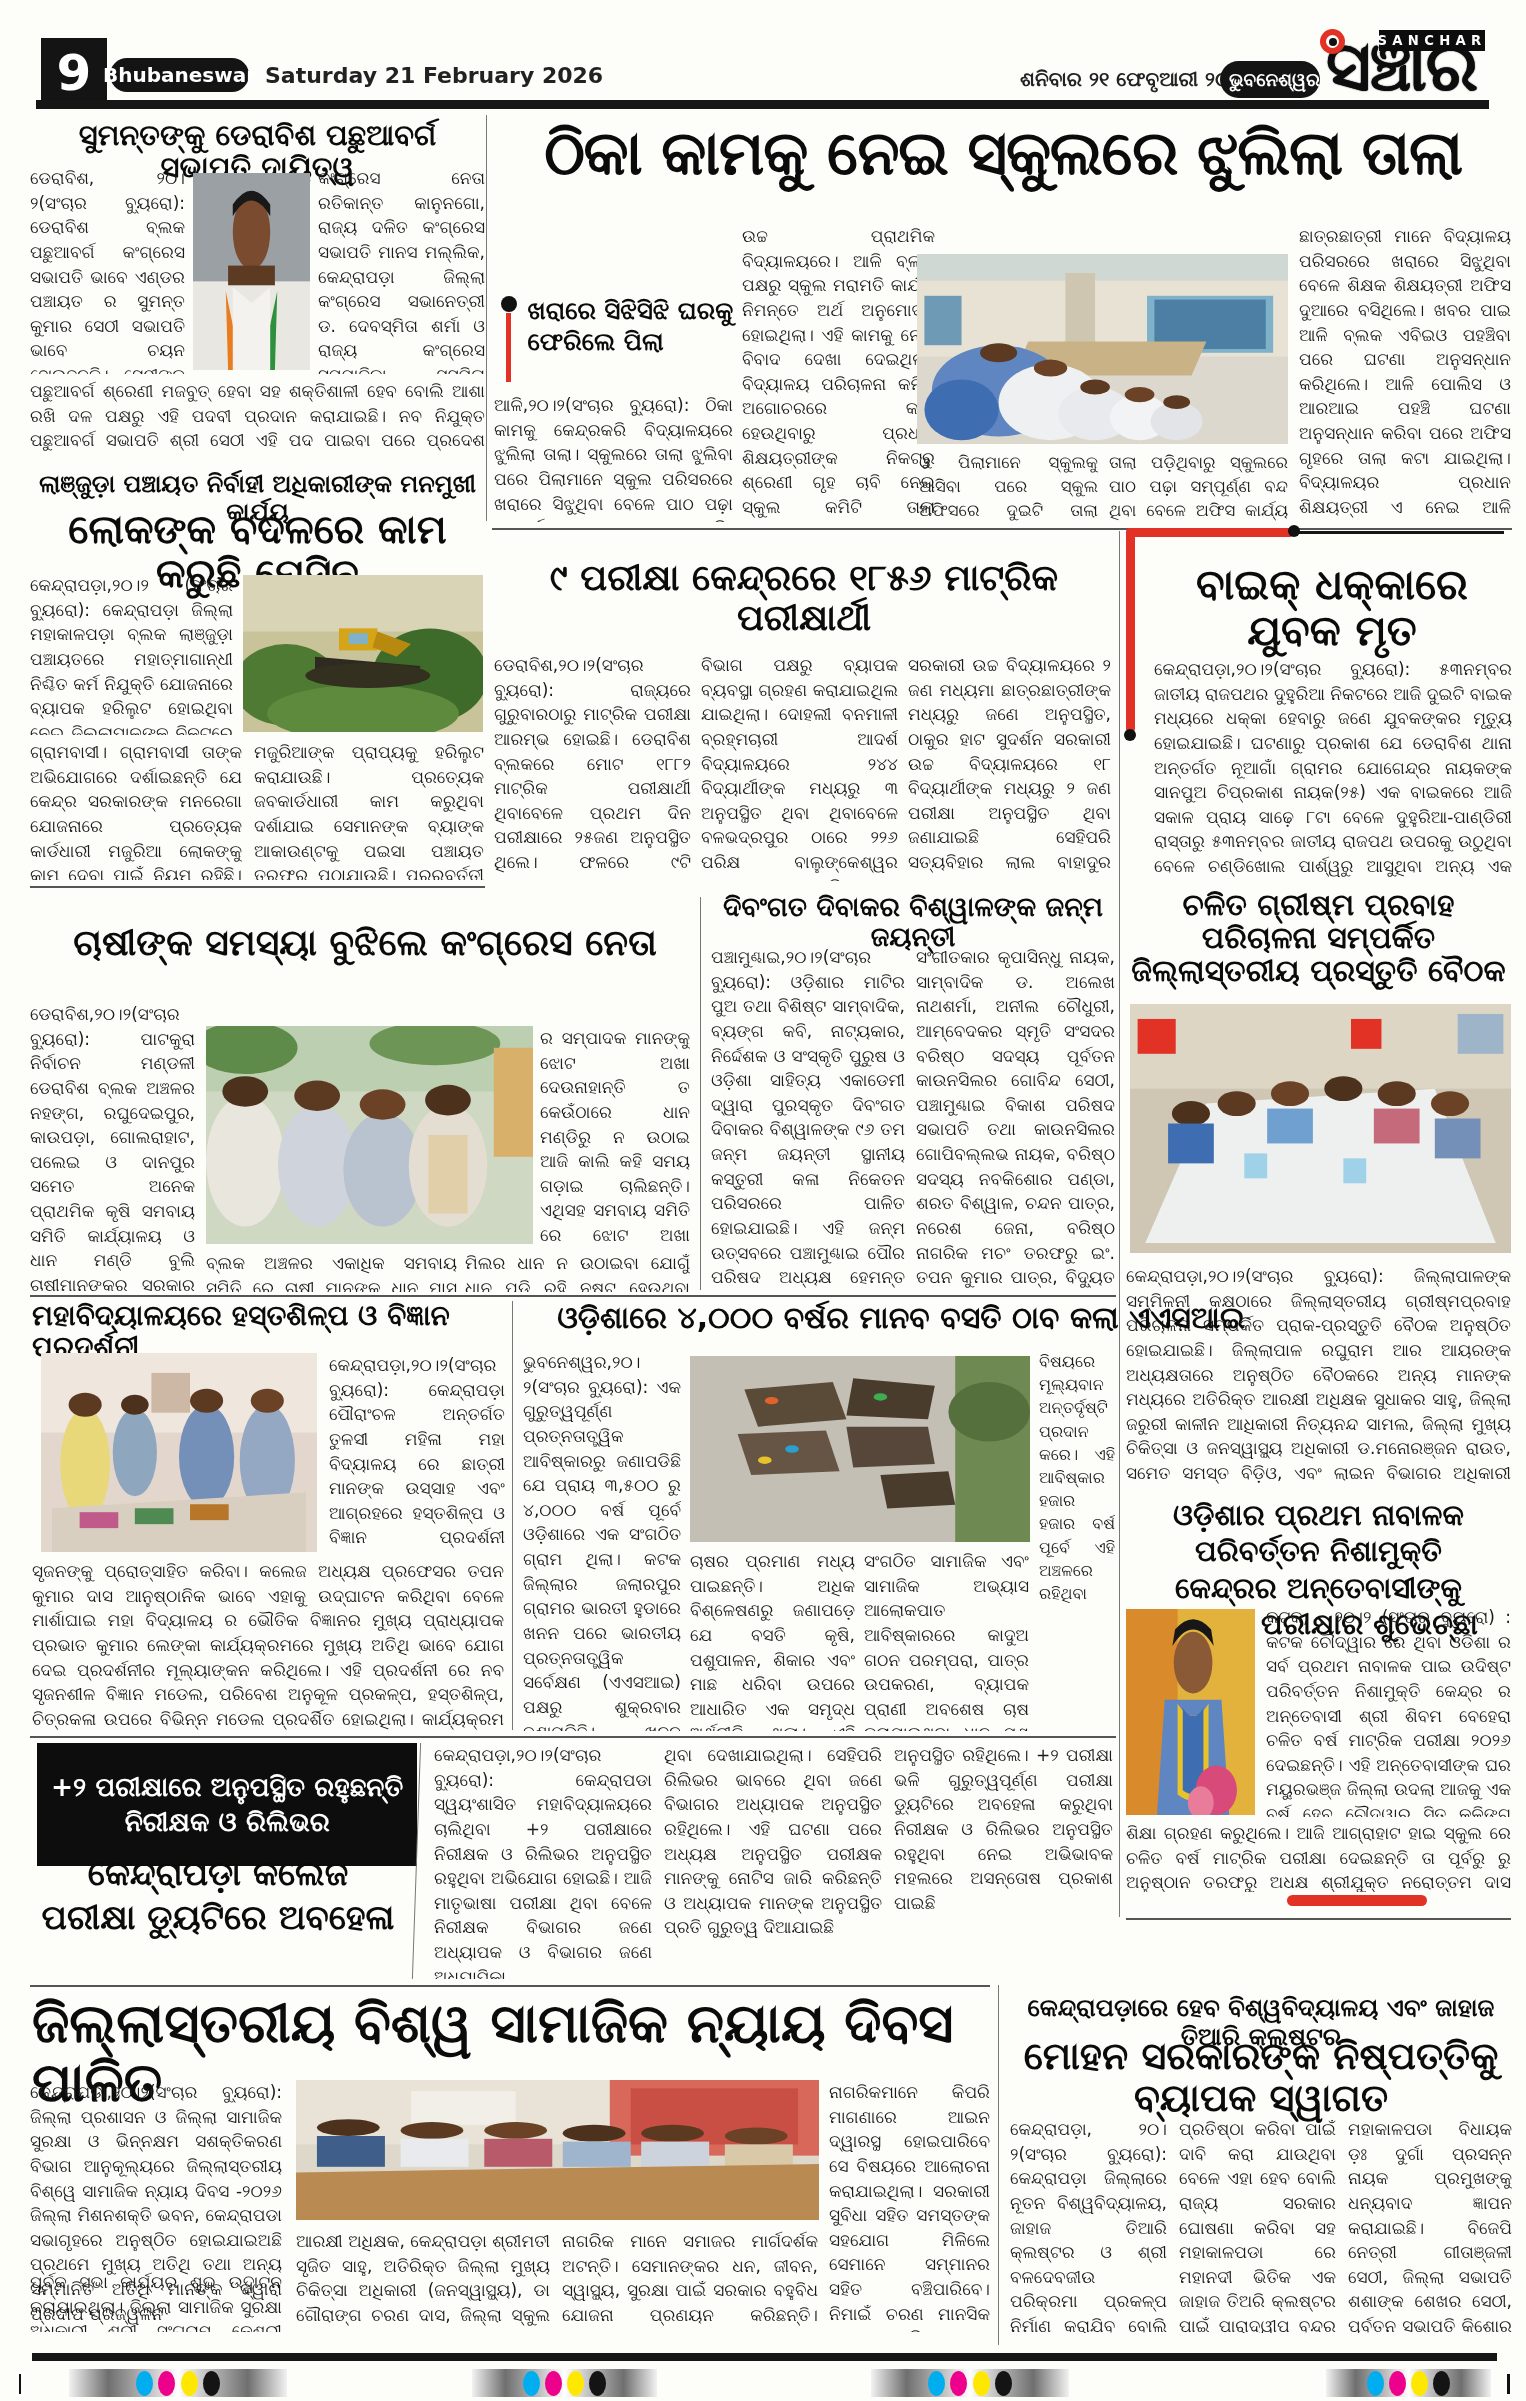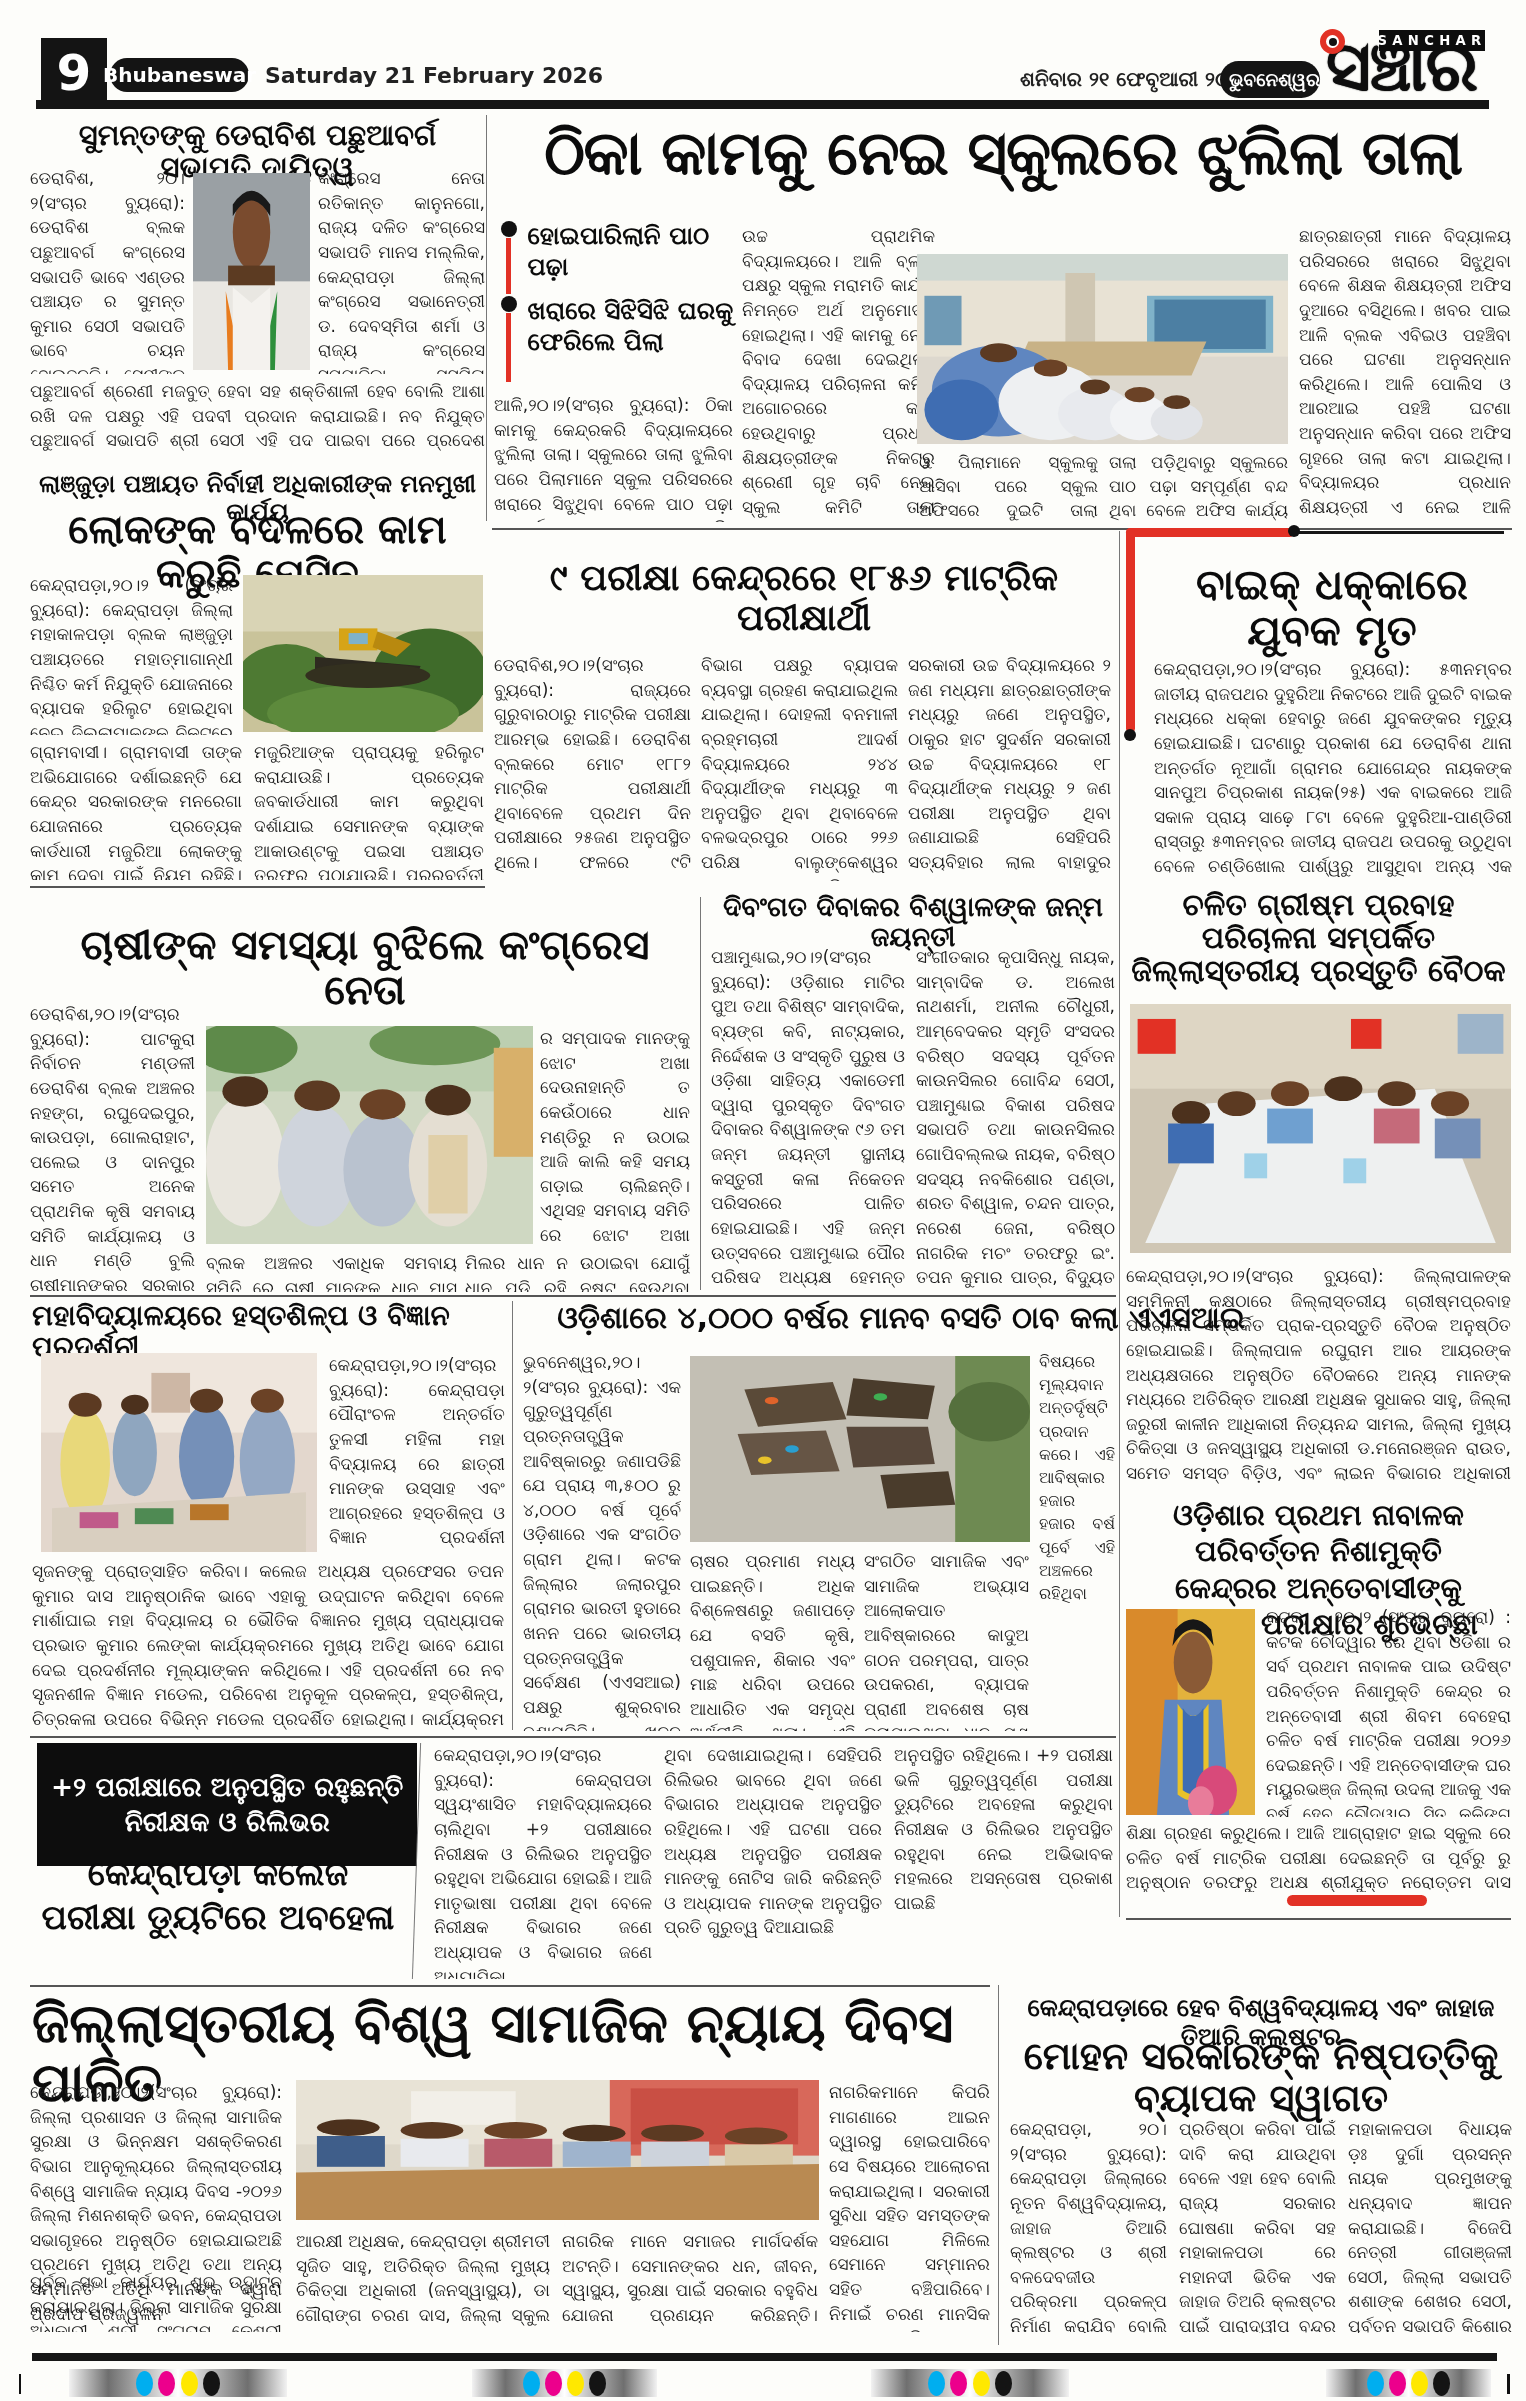--- a/index.html
+++ b/index.html
@@ -73,27 +73,20 @@
     </svg>
   </div>
   <div class="abs c" style="left:30px;top:166px;width:155px;height:208px;">ଡେରାବିଶ, ୨୦।୨(ସଂଚାର ବ୍ୟୁରୋ): ଡେରାବିଶ ବ୍ଲକ ପଛୁଆବର୍ଗ କଂଗ୍ରେସ ସଭାପତି ଭାବେ ଏଣ୍ଡର ପଞ୍ଚାୟତ ର ସୁମନ୍ତ କୁମାର ସେଠୀ ସଭାପତି ଭାବେ ଚୟନ ହୋଇଛନ୍ତି। ସେଠୀଙ୍କ ନେତୃତ୍ୱରେ ଡେରାବିଶ ବ୍ଲକ</div>
   <div class="abs c" style="left:318px;top:166px;width:167px;height:208px;">କଂଗ୍ରେସ ନେତା ରତିକାନ୍ତ କାନୁନଗୋ, ରାଜ୍ୟ ଦଳିତ କଂଗ୍ରେସ ସଭାପତି ମାନସ ମଲ୍ଲିକ, କେନ୍ଦ୍ରାପଡ଼ା ଜିଲ୍ଲା କଂଗ୍ରେସ ସଭାନେତ୍ରୀ ଡ. ଦେବସ୍ମିତା ଶର୍ମା ଓ ରାଜ୍ୟ କଂଗ୍ରେସ ସମ୍ପାଦିକା ସସ୍ମିତା ପଣ୍ଡା ଙ୍କୁ କୃତଜ୍ଞତା ଜଣାଇଛନ୍ତି।</div>
   <div class="abs c" style="left:30px;top:379px;width:455px;height:74px;">ପଛୁଆବର୍ଗ ଶ୍ରେଣୀ ମଜବୁତ୍ ହେବା ସହ ଶକ୍ତିଶାଳୀ ହେବ ବୋଲି ଆଶା ରଖି ଦଳ ପକ୍ଷରୁ ଏହି ପଦବୀ ପ୍ରଦାନ କରାଯାଇଛି। ନବ ନିଯୁକ୍ତ ପଛୁଆବର୍ଗ ସଭାପତି ଶ୍ରୀ ସେଠୀ ଏହି ପଦ ପାଇବା ପରେ ପ୍ରଦେଶ କଂଗ୍ରେସ ସଭାପତି ଭକ୍ତ ଚରଣ ଦାସ, ପାଟକୁରା ଶ୍ରୀ ସେଠୀ କହିଛନ୍ତି ମୋତେ ଦଳ ଯେଉଁ ଭରସା ଦେଇଛନ୍ତି ମୁଁ ଦଳର ସମ୍ମାନ ରଖିବା ସହ ପ୍ରତ୍ୟେକ କାର୍ଯ୍ୟକୁ ସୁଚରୁ ରୂପେ ପାଳନ କରିବି। ଏହି ଖବର ପାଇଲା ପରେ ବ୍ଲକର କଂଗ୍ରେସ ନେତା ଓ କର୍ମୀ ମାନେ ଶ୍ରୀ ସେଠୀଙ୍କୁ ଶୁଭେଚ୍ଛା ଜଣାଇଛନ୍ତି।</div>
 
   <div class="vline" style="left:486px;top:115px;height:406px;"></div>
 
   <div class="abs hl" style="left:494px;top:119px;width:1018px;font-size:61px;letter-spacing:-1.3px;">ଠିକା କାମକୁ ନେଇ ସ୍କୁଲରେ ଝୁଲିଲା ତାଲା</div>
 
-  <div class="abs bullet" style="left:500px;top:221px;width:238px;height:73px;">
-    <div class="bullet-rail">
-        <div class="bullet-dot"></div>
-      <div class="bullet-bar"></div>
-      </div>
-    <div class="bullet-text">ହୋଇପାରିଲାନି ପାଠ ପଢ଼ା</div>
-  </div>
   <div class="abs bullet" style="left:500px;top:296px;width:238px;height:86px;">
     <div class="bullet-rail">
         <div class="bullet-dot"></div>
       <div class="bullet-bar"></div>
       </div>
     <div class="bullet-text">ଖରାରେ ସିଝିସିଝି ଘରକୁ ଫେରିଲେ ପିଲା</div>
   </div>
 
   <div class="abs c" style="left:494px;top:393px;width:239px;height:129px;">ଆଳି,୨୦।୨(ସଂଚାର ବ୍ୟୁରୋ): ଠିକା କାମକୁ କେନ୍ଦ୍ରକରି ବିଦ୍ୟାଳୟରେ ଝୁଲିଲା ତାଲା। ସ୍କୁଲରେ ତାଲା ଝୁଲିବା ପରେ ପିଲାମାନେ ସ୍କୁଲ ପରିସରରେ ଖରାରେ ସିଝୁଥିବା ବେଳେ ପାଠ ପଢ଼ା ସମ୍ପୂର୍ଣ୍ଣ ଭାବେ ଠପ ହୋଇଯାଇଛି। ଏଭଳି ଘଟଣା ଦେଖିବାକୁ ମିଳିଛି କେନ୍ଦ୍ରାପଡ଼ା ଜିଲ୍ଲା ଆଳି ବ୍ଲକ ମାଳପାଟଣା ସରକାରୀ ଉନ୍ନୀତ</div>
   <div class="abs c" style="left:742px;top:224px;width:193px;height:297px;">ଉଚ୍ଚ ପ୍ରାଥମିକ ବିଦ୍ୟାଳୟରେ। ଆଳି ବ୍ଲକ ପକ୍ଷରୁ ସ୍କୁଲ ମରାମତି କାର୍ଯ୍ୟ ନିମନ୍ତେ ଅର୍ଥ ଅନୁମୋଦନ ହୋଇଥିଲା। ଏହି କାମକୁ ନେଇ ବିବାଦ ଦେଖା ଦେଇଥିଲା। ବିଦ୍ୟାଳୟ ପରିଚାଳନା କମିଟି ଅଗୋଚରରେ କାମ ହେଉଥିବାରୁ ପ୍ରଧାନ ଶିକ୍ଷୟତ୍ରୀଙ୍କ ନିକଟରୁ ଶ୍ରେଣୀ ଗୃହ ଚାବି ନେଇ ସ୍କୁଲ କମିଟି ତାଲା ପକାଯାଇଥିଲା। କିନ୍ତୁ ଅନ୍ୟ ଏକ ଗୋଷ୍ଠୀ ଗତ ରାତିରେ ବିଦ୍ୟାଳୟ ଅଫିସ ଘରେ ତାଲା ପକାଇ ଦେଇଥିଲେ।</div>
@@ -156,21 +149,21 @@
   <div class="vline" style="left:1119px;top:531px;height:1386px;"></div>
 
   <div class="redbar" style="left:1126px;top:528px;width:168px;height:9.2px;"></div>
   <div class="redbar" style="left:1126px;top:528px;width:9.2px;height:205px;"></div>
   <div class="rule" style="left:1293px;top:531px;width:211px;height:2.6px;"></div>
   <div class="abs" style="left:1288px;top:525px;width:12px;height:12px;border-radius:50%;background:#111;"></div>
   <div class="abs" style="left:1124px;top:729px;width:12px;height:12px;border-radius:50%;background:#111;"></div>
   <div class="abs hl" style="left:1152px;top:562px;width:360px;font-size:42px;">ବାଇକ୍ ଧକ୍କାରେ ଯୁବକ ମୃତ</div>
   <div class="abs c" style="left:1154px;top:657px;width:358px;height:224px;">କେନ୍ଦ୍ରାପଡ଼ା,୨୦।୨(ସଂଚାର ବ୍ୟୁରୋ): ୫୩ନମ୍ବର ଜାତୀୟ ରାଜପଥର ଦୁହୁରିଆ ନିକଟରେ ଆଜି ଦୁଇଟି ବାଇକ ମଧ୍ୟରେ ଧକ୍କା ହେବାରୁ ଜଣେ ଯୁବକଙ୍କର ମୃତ୍ୟୁ ହୋଇଯାଇଛି। ଘଟଣାରୁ ପ୍ରକାଶ ଯେ ଡେରାବିଶ ଥାନା ଅନ୍ତର୍ଗତ ନୂଆଗାଁ ଗ୍ରାମର ଯୋଗେନ୍ଦ୍ର ନାୟକଙ୍କ ସାନପୁଅ ଚିପ୍ରକାଶ ନାୟକ(୨୫) ଏକ ବାଇକରେ ଆଜି ସକାଳ ପ୍ରାୟ ସାଢ଼େ ୮ଟା ବେଳେ ଦୁହୁରିଆ-ପାଣ୍ଡିରୀ ରାସ୍ତାରୁ ୫୩ନମ୍ବର ଜାତୀୟ ରାଜପଥ ଉପରକୁ ଉଠୁଥିବା ବେଳେ ଚଣ୍ଡିଖୋଲ ପାର୍ଶ୍ୱରୁ ଆସୁଥିବା ଅନ୍ୟ ଏକ ବାଇକ ସହ ଧକ୍କା ହୋଇଥିଲା। ଫଳରେ ଚିପ୍ରକାଶ ରାସ୍ତା ଉପରକୁ ଛିଟିକି ପଡ଼ିଥିଲେ। ଗୁରୁତର ଅବସ୍ଥାରେ ତ‌ାଙ୍କୁ ପ୍ରଥମେ ଜିଲ୍ଲା ମୁଖ୍ୟ ଚିକିତ୍ସାଳୟରେ ଭର୍ତ୍ତି କରାଯାଇଥିଲା। ପରେ ତାଙ୍କୁ ଅଧିକ ଚିକିତ୍ସା ନିମନ୍ତେ କଟକ ବଡ ଡାକ୍ତରଖାନାକୁ ରେଫର କରାଯାଇଥିଲା। କିନ୍ତୁ କଟକ ବଡ ଡାକ୍ତରଖାନାରେ ଡାକ୍ତର ତାଙ୍କୁ ମୃତ ଘୋଷଣା କରିଥିଲେ। ଚିପ୍ରକାଶ ଜଣେ ରଙ୍ଗମିସ୍ତ୍ରୀ ଭାବେ କାମ କରୁଥିଲେ।</div>
 
-  <div class="abs hl" style="left:40px;top:923px;width:650px;font-size:41px;">ଚାଷୀଙ୍କ ସମସ୍ୟା ବୁଝିଲେ କଂଗ୍ରେସ ନେତା</div>
+  <div class="abs hl" style="left:40px;top:923px;width:650px;font-size:36px;">ଚାଷୀଙ୍କ ସମସ୍ୟା ବୁଝିଲେ କଂଗ୍ରେସ ନେତା</div>
   <div class="ph" style="left:206px;top:1026px;width:327px;height:218px;">
     <svg viewBox="0 0 100 100" preserveAspectRatio="none">
       <rect width="100" height="100" fill="#cfd8c2"></rect>
         <rect width="100" height="30" fill="#bccfb0"></rect>
       <ellipse cx="12" cy="10" rx="16" ry="12" fill="#5e8a4a"></ellipse>
         <ellipse cx="70" cy="8" rx="20" ry="10" fill="#6c9556"></ellipse>
       <rect x="88" y="10" width="12" height="50" fill="#d8b06a"></rect>
       <ellipse cx="12" cy="62" rx="12" ry="30" fill="#e9e6de"></ellipse>
         <circle cx="12" cy="30" r="7" fill="#4c311d"></circle>
       <ellipse cx="34" cy="64" rx="12" ry="28" fill="#cfd4dc"></ellipse>

